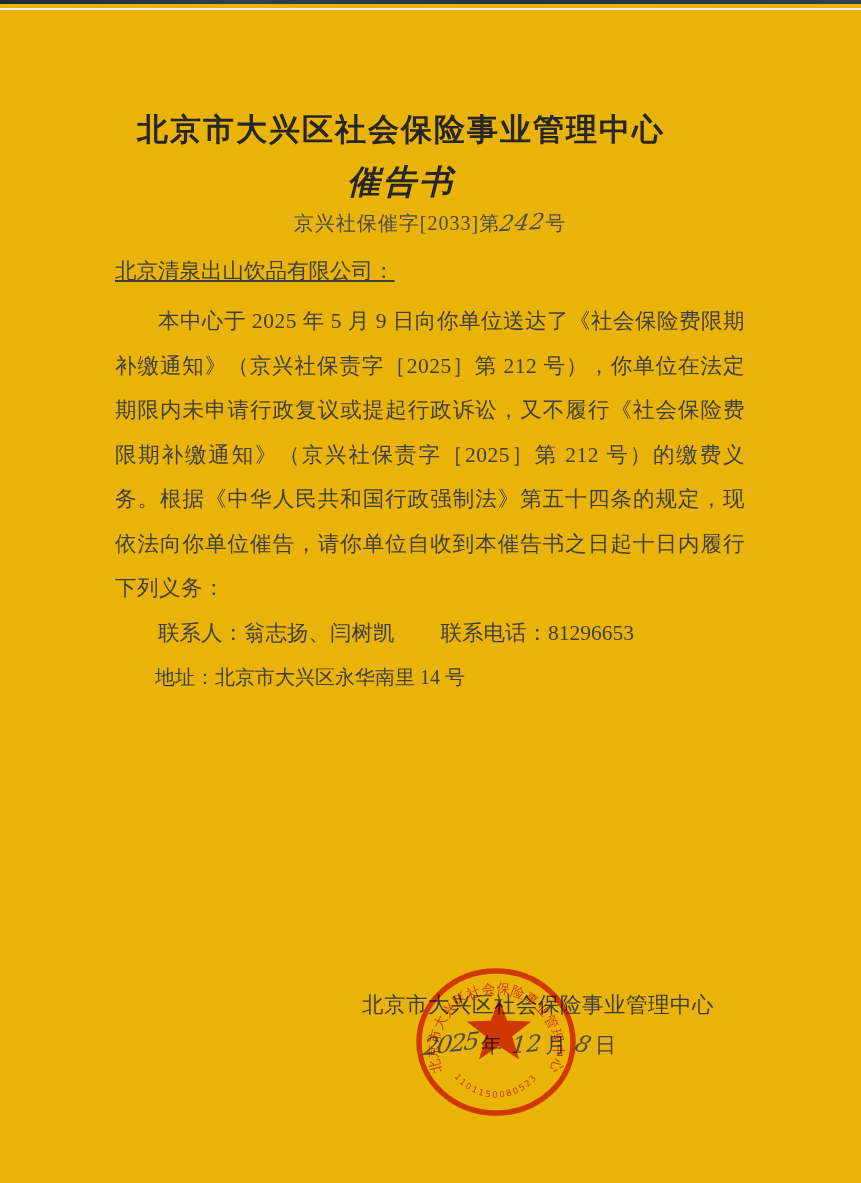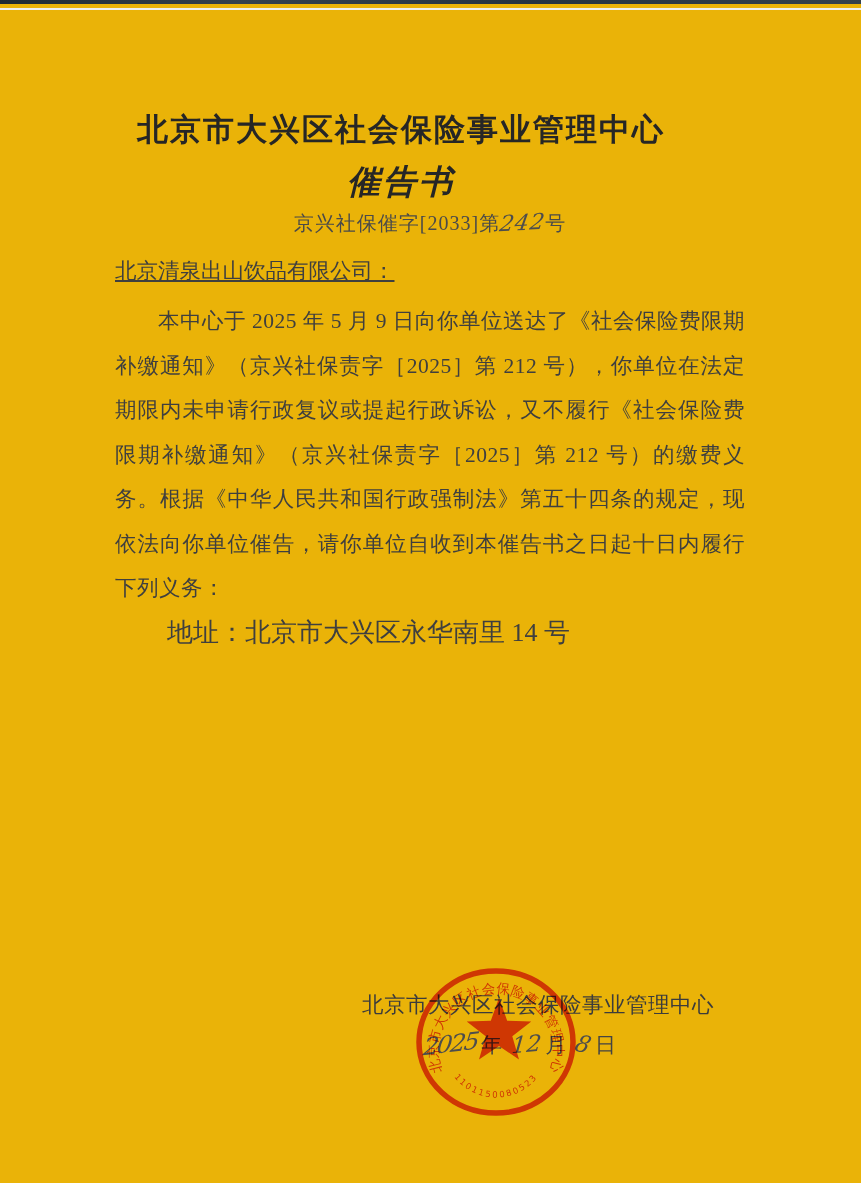--- a/index.html
+++ b/index.html
@@ -18,21 +18,21 @@
   .doc-title{margin:110px 0 0 0;font-size:31px;font-weight:900;line-height:40px;letter-spacing:2px;}
   .doc-subtitle{margin:13px 0 0 0;font-size:33px;font-weight:900;line-height:38px;letter-spacing:3px;font-style:italic;}
   .doc-number{margin:6px 0 0 0;text-align:center;font-size:20px;line-height:32px;color:#4a4a4a;letter-spacing:1px;}
   .addressee{margin:18px 0 0 0;font-size:21.5px;line-height:28px;text-decoration:underline;}
   .para{margin:14px 0 0 0;font-size:21.5px;line-height:44.5px;text-align:justify;
     text-indent:2em;letter-spacing:0.5px;}
   .para.cont{margin-top:0;}
   .amount{text-decoration:underline;text-underline-offset:5px;}
   .contact-line{margin:0;font-size:21.5px;line-height:44.5px;text-indent:2em;}
   .contact-phone{margin-left:46px;}
-  .address-line{margin:0;font-size:26px;line-height:44.5px;text-indent:2em;}
+  .address-line{margin:0;font-size:20px;line-height:44.5px;text-indent:2em;}
   .signature{position:absolute;left:362px;top:990px;font-size:21.5px;letter-spacing:0.5px;color:#3c3c3c;}
   .date-line{position:absolute;left:424px;top:1030px;font-size:21px;color:#444;white-space:nowrap;}
   .date-line .lbl{margin:0 10px 0 4px;}
   .hand{display:inline-block;font-style:italic;color:#4d4d4d;
     font-family:"DejaVu Serif","Liberation Serif",serif;}
   .hand-docnum{transform:skewX(-12deg) rotate(-3deg);font-size:22px;}
   .hand-year{transform:skewX(-14deg) rotate(-7deg);font-size:24px;letter-spacing:-2px;}
   .hand-month{transform:skewX(-10deg) rotate(-5deg);font-size:23px;}
   .hand-day{transform:skewX(-8deg) rotate(12deg);font-size:23px;}
   .seal{position:absolute;left:414px;top:968px;width:166px;height:153px;
@@ -52,20 +52,21 @@
     </div>
 
     <div class="doc-number"><span>京兴社保催字[2033]第</span><span class="hand hand-docnum">242</span><span>号</span></div>
 
     <p class="addressee">北京清泉出山饮品有限公司：</p>
 
     <p class="para">本中心于 2025 年 5 月 9 日向你单位送达了《社会保险费限期补缴通知》（京兴社保责字［2025］第 212 号），你单位在法定期限内未申请行政复议或提起行政诉讼，又不履行《社会保险费限期补缴通知》（京兴社保责字［2025］第 212 号）的缴费义务。根据《中华人民共和国行政强制法》第五十四条的规定，现依法向你单位催告，请你单位自收到本催告书之日起十日内履行下列义务：</p>
 
 
 
+    <p class="contact-line"><span class="contact-person"><span>联系人：</span><span>翁志扬、闫树凯</span></span><span class="contact-phone"><span>联系电话：</span><span>81296653</span></span></p>
 
     <p class="address-line"><span>地址：</span><span>北京市大兴区永华南里 14 号</span></p>
   </div>
 
   <div class="signature">北京市大兴区社会保险事业管理中心</div>
 
   <div class="date-line"><span class="hand hand-year">2025</span><span class="lbl">年</span><span class="hand hand-month">12</span><span class="lbl">月</span><span class="hand hand-day">8</span><span class="lbl">日</span></div>
 
   <svg class="seal" viewBox="0 0 166 153" xmlns="http://www.w3.org/2000/svg">
     <ellipse cx="82" cy="74" rx="77" ry="71" fill="none" stroke-width="5.5" stroke="#df3a2c"></ellipse>

